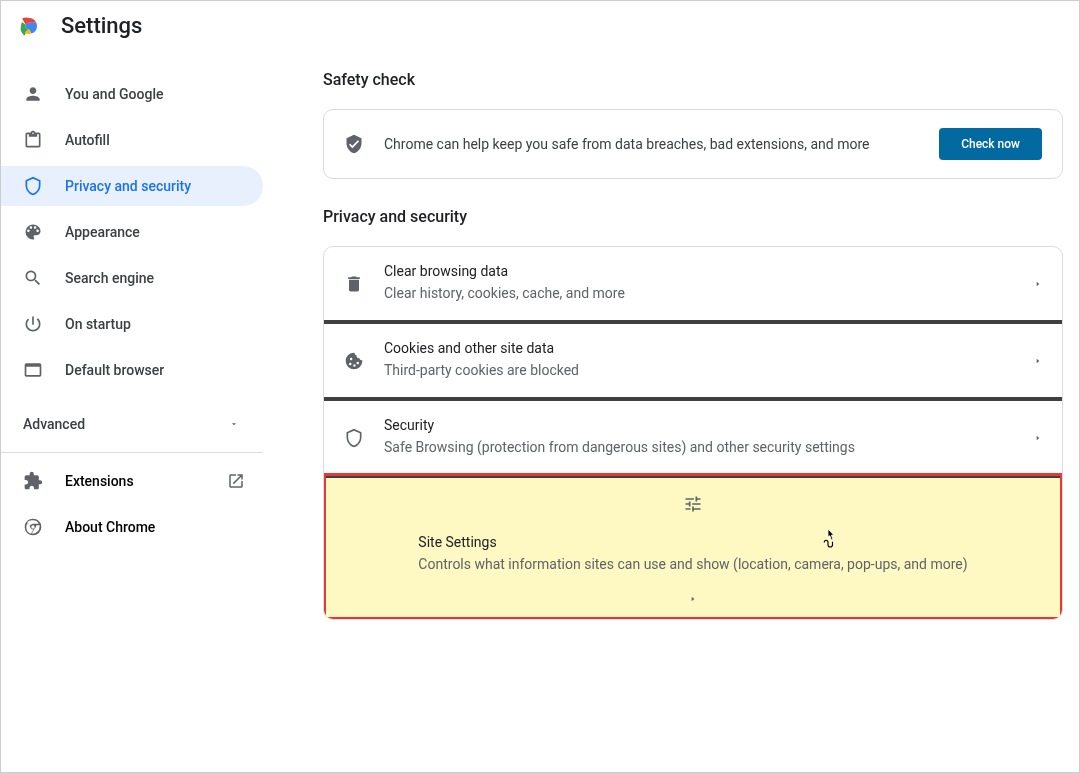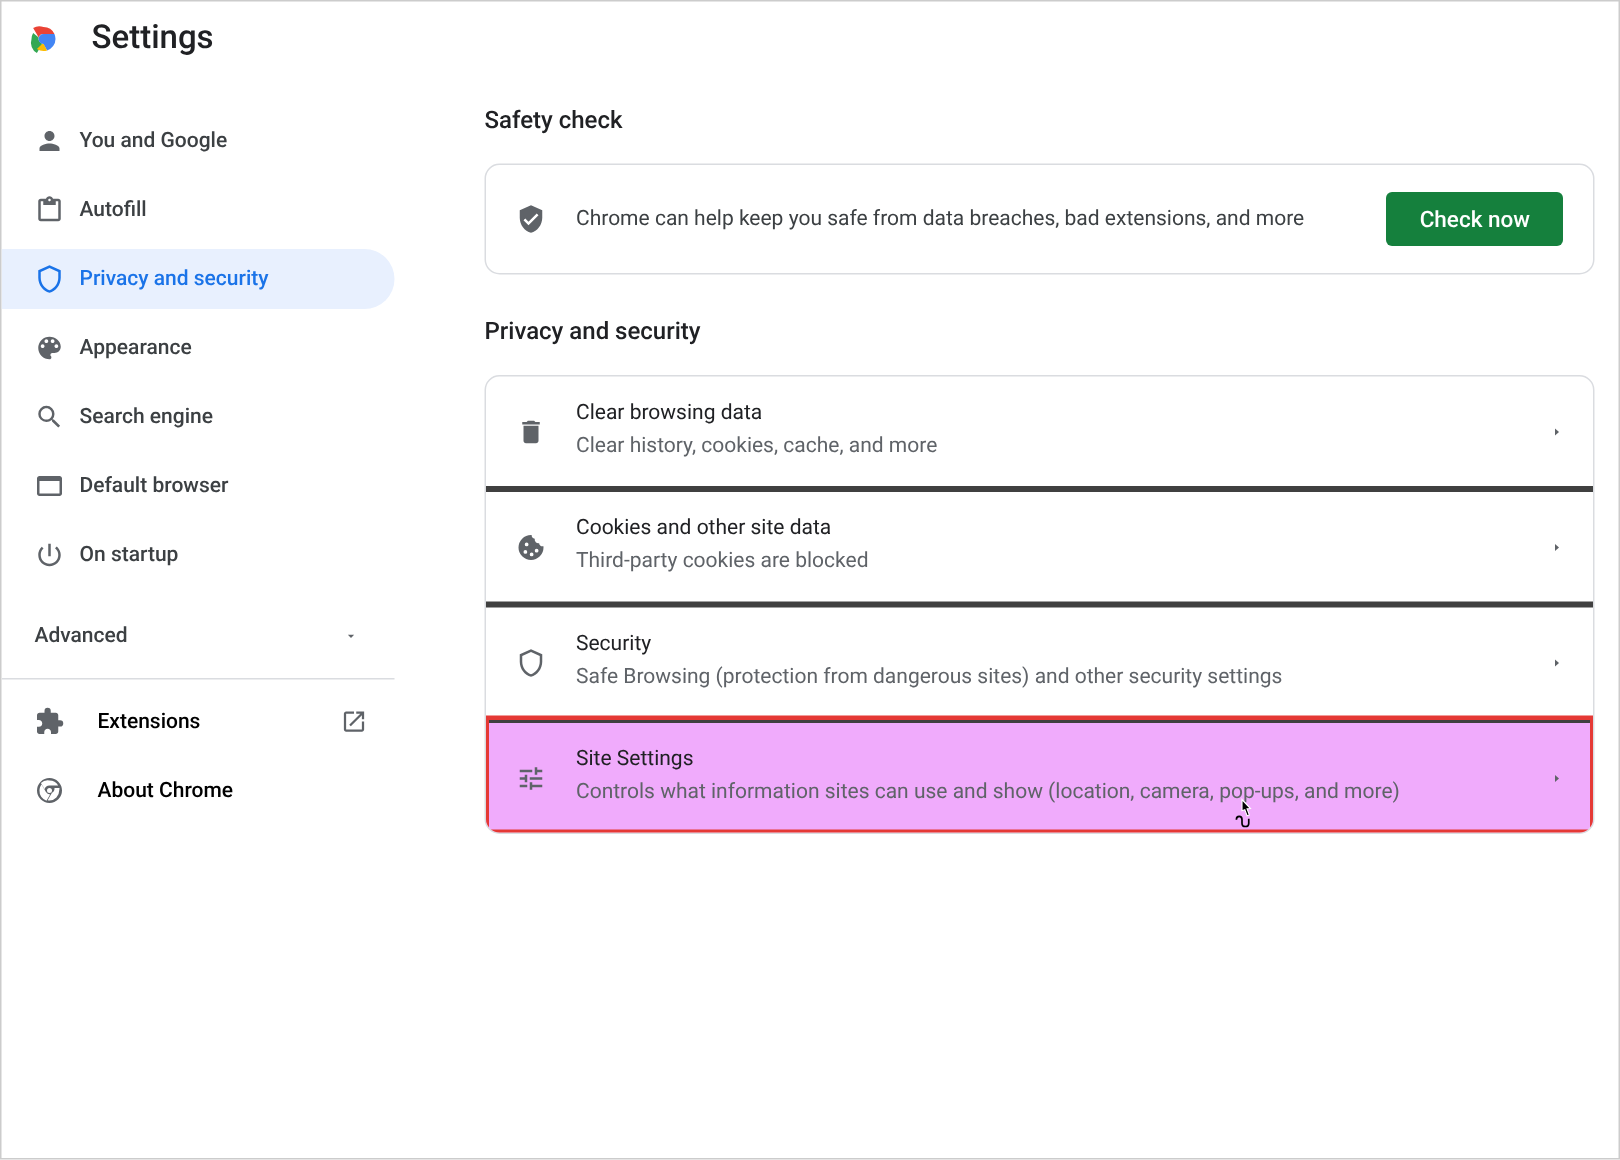--- a/index.html
+++ b/index.html
@@ -65,21 +65,21 @@
     .sidebar {
       width: 262px;
       padding-top: 18px;
       flex-shrink: 0;
     }
     .nav-item {
       height: 40px;
       display: flex;
       align-items: center;
       padding: 0 24px 0 22px;
-      gap: 10px;
+      gap: 22px;
       cursor: pointer;
       color: #3c4043;
       margin: 6px 0;
       border-top-right-radius: 20px;
       border-bottom-right-radius: 20px;
     }
     .nav-item.active {
       background: #e8f0fe;
       color: #1a73e8;
     }
@@ -153,45 +153,46 @@
       padding: 18px 20px;
       gap: 20px;
     }
     .safety-text {
       flex: 1;
       font-size: 14px;
       color: #3c4043;
       line-height: 1.5;
     }
     .check-btn {
-      background: #15803d;
+      background: #0369a1;
       color: #fff;
       border: none;
       padding: 9px 22px;
       border-radius: 4px;
-      font-size: 15px;
+      font-size: 12px;
       font-weight: 500;
       cursor: pointer;
     }
     .list-item {
       display: flex;
       align-items: center;
       padding: 16px 20px;
       gap: 20px;
       border-top: 4px solid #404040;
       cursor: pointer;
       position: relative;
     }
     .list-item:first-child {
       border-top: none;
     }
     .list-item.highlighted {
-      background: #f0abfc;
+      background: #fef9c3;
       outline: 3px solid #e53935;
       outline-offset: -2px;
+      flex-direction: column;
     }
     .item-icon {
       width: 20px;
       height: 20px;
       fill: #5f6368;
       flex-shrink: 0;
     }
     .item-content {
       flex: 1;
     }
@@ -268,29 +269,29 @@
       <span class="nav-label">Appearance</span>
     </div>
     <div class="nav-item">
       <svg class="nav-icon" viewBox="0 0 24 24">
           <path d="M15.5 14h-.79l-.28-.27A6.471 6.471 0 0 0 16 9.5 6.5 6.5 0 1 0 9.5 16c1.61 0 3.09-.59 4.23-1.57l.27.28v.79l5 4.99L20.49 19l-4.99-5zm-6 0C7.01 14 5 11.99 5 9.5S7.01 5 9.5 5 14 7.01 14 9.5 11.99 14 9.5 14z"></path>
         </svg>
       <span class="nav-label">Search engine</span>
     </div>
     <div class="nav-item">
       <svg class="nav-icon" viewBox="0 0 24 24">
+          <path d="M13 3h-2v10h2V3zm4.83 2.17l-1.42 1.42A6.92 6.92 0 0 1 19 12c0 3.87-3.13 7-7 7s-7-3.13-7-7c0-2.02.86-3.84 2.23-5.12L5.82 5.46A8.93 8.93 0 0 0 3 12c0 4.97 4.03 9 9 9s9-4.03 9-9c0-2.55-1.06-4.85-2.77-6.49z"></path>
+        </svg>
+      <span class="nav-label">On startup</span>
+    </div>
+    <div class="nav-item">
+      <svg class="nav-icon" viewBox="0 0 24 24">
           <path d="M20 4H4c-1.1 0-2 .9-2 2v12c0 1.1.9 2 2 2h16c1.1 0 2-.9 2-2V6c0-1.1-.9-2-2-2zm0 14H4V8h16v10z"></path>
         </svg>
       <span class="nav-label">Default browser</span>
-    </div>
-    <div class="nav-item">
-      <svg class="nav-icon" viewBox="0 0 24 24">
-          <path d="M13 3h-2v10h2V3zm4.83 2.17l-1.42 1.42A6.92 6.92 0 0 1 19 12c0 3.87-3.13 7-7 7s-7-3.13-7-7c0-2.02.86-3.84 2.23-5.12L5.82 5.46A8.93 8.93 0 0 0 3 12c0 4.97 4.03 9 9 9s9-4.03 9-9c0-2.55-1.06-4.85-2.77-6.49z"></path>
-        </svg>
-      <span class="nav-label">On startup</span>
     </div>
     <div class="advanced-row">
       <span class="advanced-label">Advanced</span>
       <svg width="10" height="10" viewBox="0 0 24 24" fill="#5f6368">
           <path d="M7 10l5 5 5-5z"></path>
         </svg>
     </div>
     <div class="divider"></div>
     <div class="ext-row">
       <svg class="nav-icon" viewBox="0 0 24 24">

